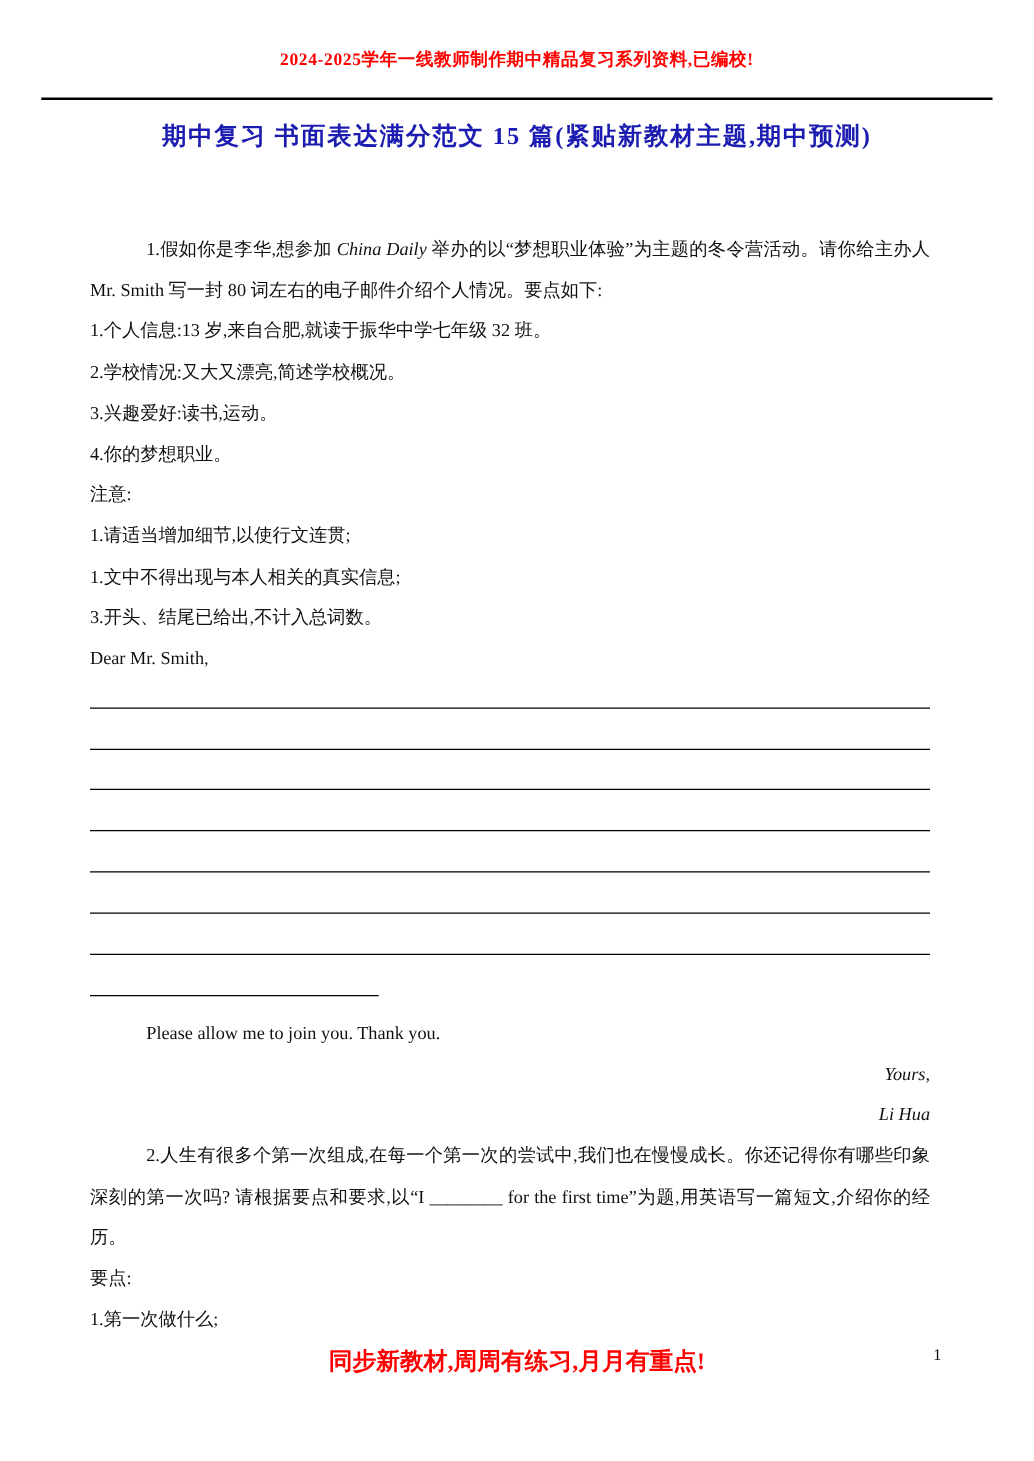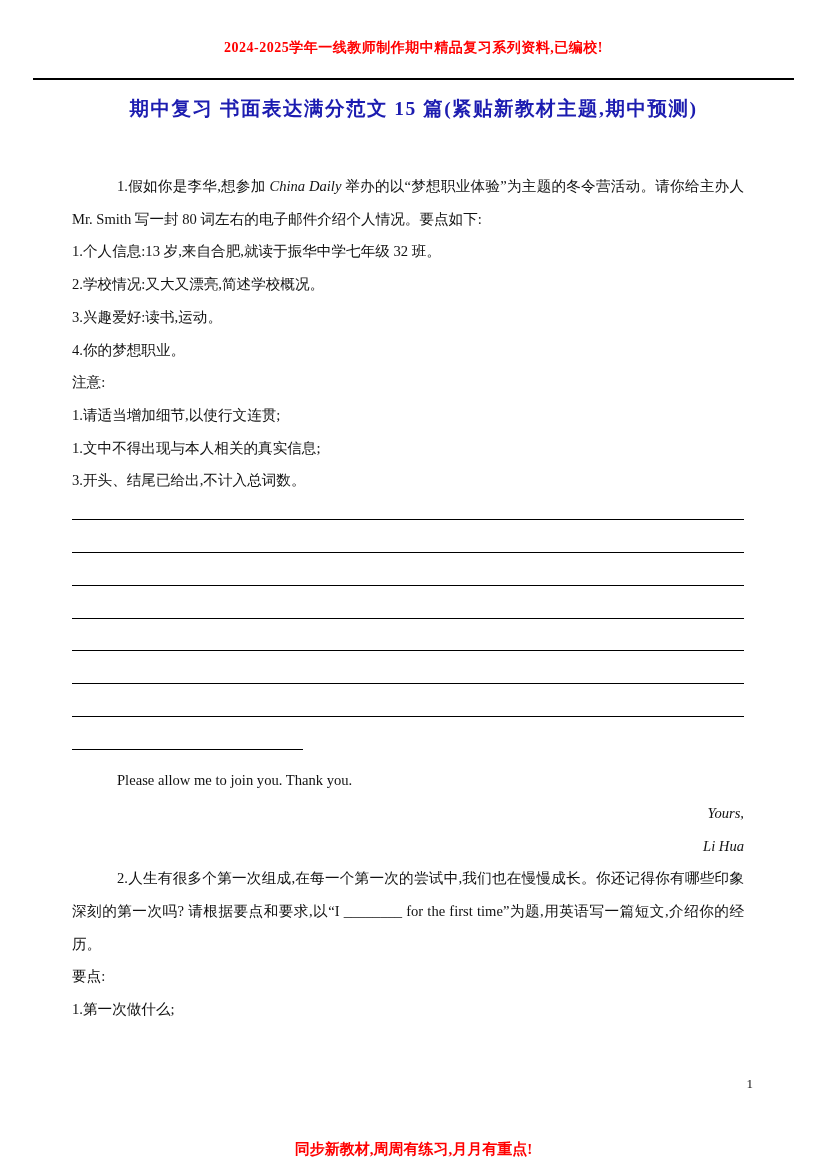--- a/index.html
+++ b/index.html
@@ -41,21 +41,21 @@
     width: 100%;
     margin: 0;
     text-align: center;
     font-size: 19.5px;
     font-weight: bold;
     letter-spacing: 1.5px;
     color: #1c1cb0;
   }
   .doc-body {
     position: absolute;
-    top: 170px;
+    top: 184px;
     left: 72px;
     width: 672px;
     font-size: 14.6px;
     line-height: 32.7px;
     text-align: justify;
   }
   .doc-body p {
     margin: 0;
   }
   .indent {
@@ -77,25 +77,25 @@
     border-bottom: 1.6px solid #000000;
   }
   .wline.short {
     width: 231px;
   }
   .closing {
     margin-top: 14px !important;
   }
   .footer-slogan {
     position: absolute;
-    top: 1140px;
+    top: 1076px;
     left: 0;
     width: 100%;
     text-align: center;
-    font-size: 15px;
+    font-size: 19px;
     font-weight: bold;
     color: #ff0000;
   }
   .page-number {
     position: absolute;
     top: 1076px;
     right: 74px;
     font-size: 13px;
     color: #111111;
   }
@@ -121,20 +121,21 @@
     <p>2.学校情况:又大又漂亮,简述学校概况。</p>
     <p>3.兴趣爱好:读书,运动。</p>
     <p>4.你的梦想职业。</p>
 
     <p>注意:</p>
 
     <p>1.请适当增加细节,以使行文连贯;</p>
     <p>1.文中不得出现与本人相关的真实信息;</p>
     <p>3.开头、结尾已给出,不计入总词数。</p>
 
+    <p>Dear Mr. Smith,</p>
 
     <div class="lines-block">
       <div class="wline"></div>
       <div class="wline"></div>
       <div class="wline"></div>
       <div class="wline"></div>
       <div class="wline"></div>
       <div class="wline"></div>
       <div class="wline"></div>
       <div class="wline short"></div>

